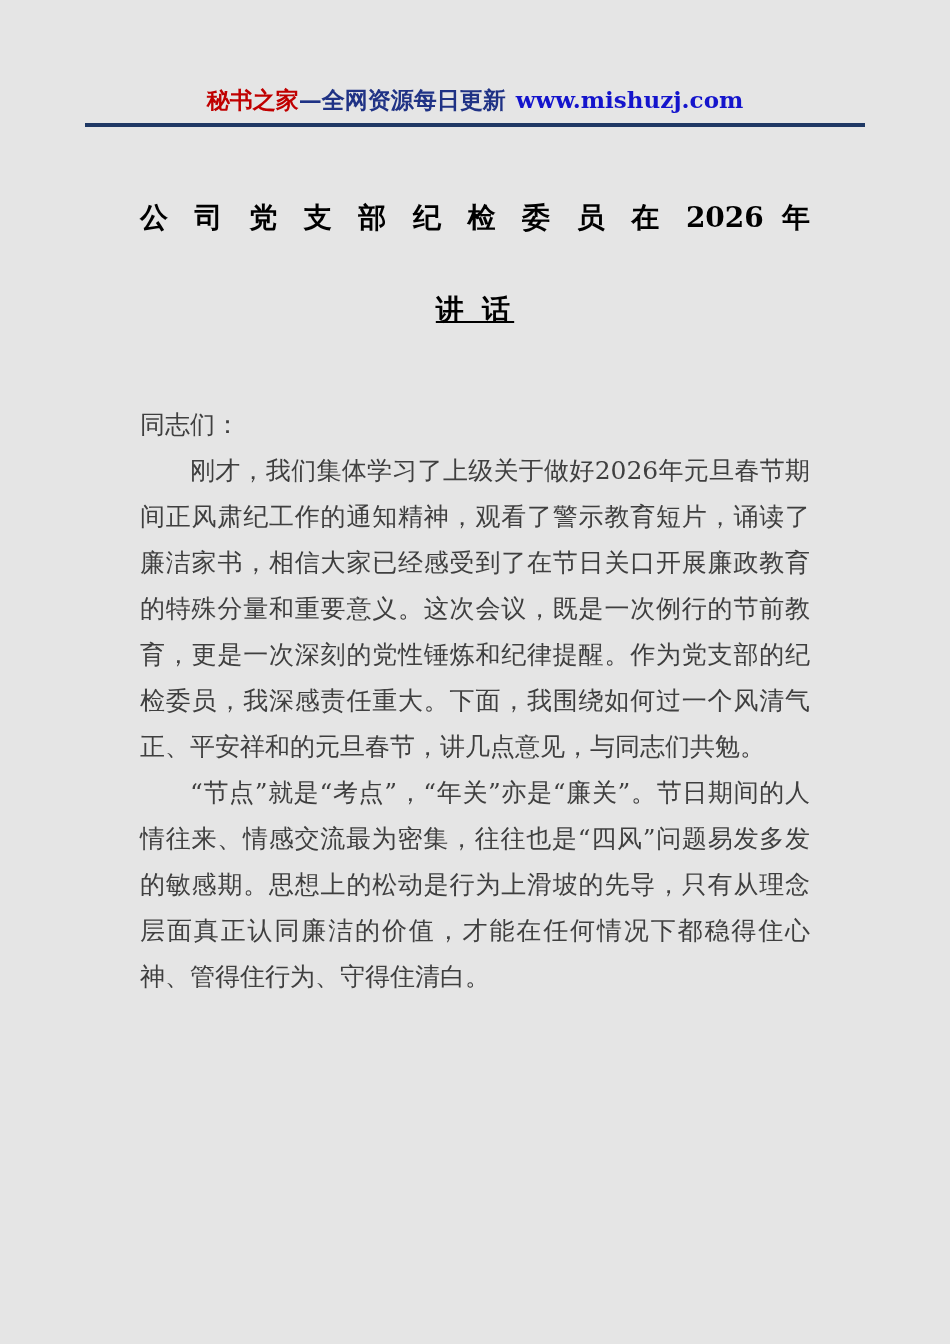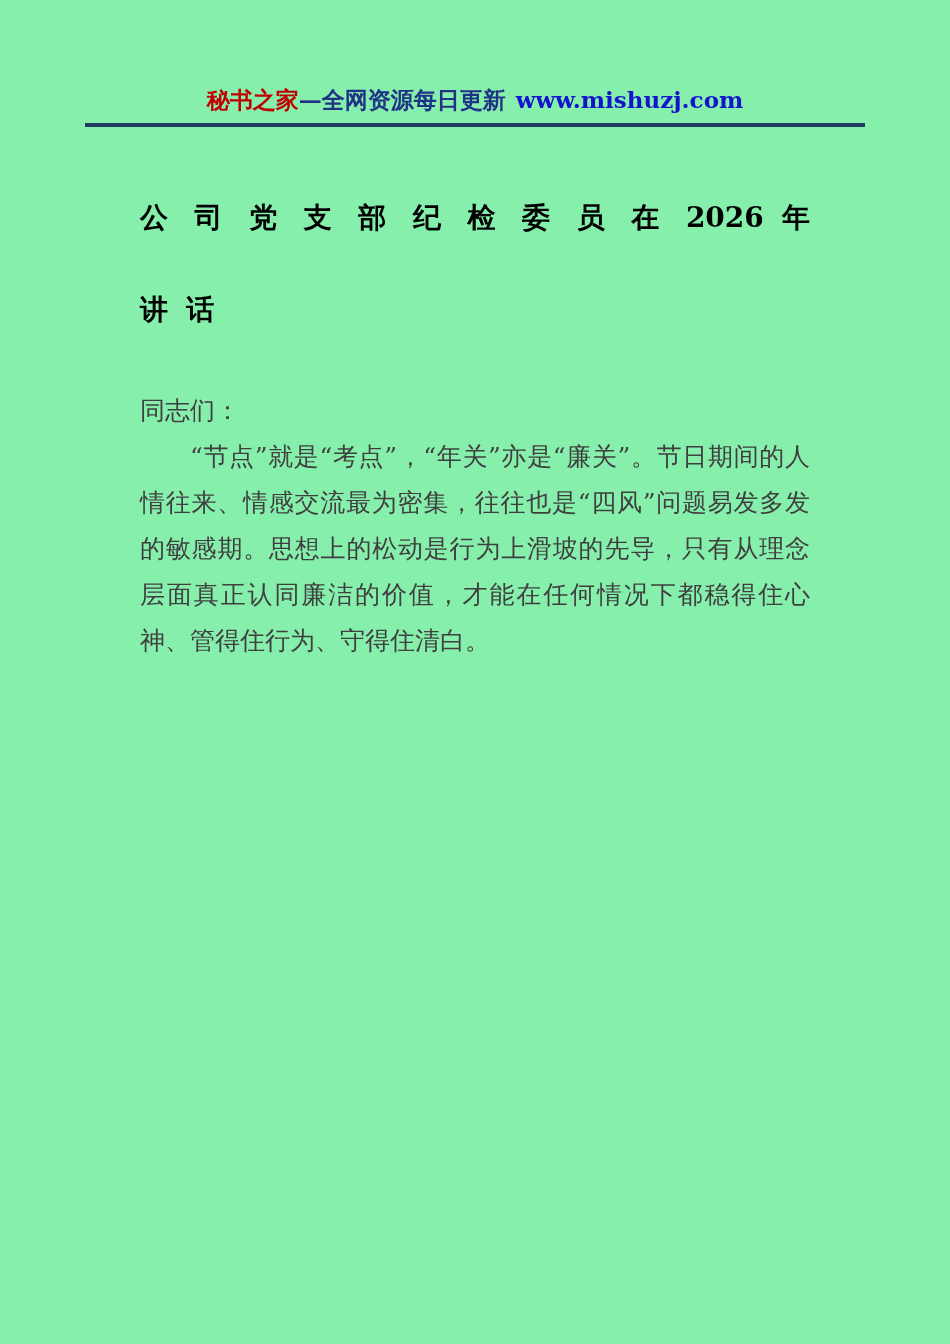--- a/index.html
+++ b/index.html
@@ -5,21 +5,21 @@
   html, body {
     margin: 0;
     padding: 0;
     background: #ffffff;
   }
   .page {
     position: relative;
     width: 950px;
     min-height: 1344px;
     margin: 0 auto;
-    background: #86efac;
+    background: #e5e5e5;
     box-sizing: border-box;
     font-family: "DejaVu Serif", "Liberation Serif", serif;
   }
   
   .site-header {
     padding-top: 86px;
     text-align: center;
     font-size: 23px;
     font-weight: bold;
     line-height: 28px;
@@ -40,25 +40,27 @@
     font-size: 28px;
     font-weight: bold;
     color: #000000;
     line-height: 92px;
   }
   .title-line.justify {
     text-align: justify;
     text-align-last: justify;
   }
   .title-line.center {
+    text-align: center;
     letter-spacing: 0.15em;
+    text-decoration: underline;
   }
   
   .doc-body {
-    margin: 32px 140px 0 140px;
+    margin: 46px 140px 0 140px;
     font-size: 25px;
     line-height: 46px;
     color: #3f3f3f;
     text-align: justify;
   }
   .doc-body p { margin: 0; }
   .para.indent { text-indent: 2em; }
   .salutation  { text-indent: 0; }
   .section-heading {
     text-indent: 2em;
@@ -77,16 +79,17 @@
     <div class="header-rule"></div>
   </header>
 
   <h1 class="doc-title">
     <div class="title-line justify">公 司 党 支 部 纪 检 委 员 在 2026 年</div>
     <div class="title-line center">讲 话</div>
   </h1>
 
   <main class="doc-body">
     <p class="salutation">同志们：</p>
+    <p class="para indent">刚才，我们集体学习了上级关于做好2026年元旦春节期间正风肃纪工作的通知精神，观看了警示教育短片，诵读了廉洁家书，相信大家已经感受到了在节日关口开展廉政教育的特殊分量和重要意义。这次会议，既是一次例行的节前教育，更是一次深刻的党性锤炼和纪律提醒。作为党支部的纪检委员，我深感责任重大。下面，我围绕如何过一个风清气正、平安祥和的元旦春节，讲几点意见，与同志们共勉。</p>
     <p class="para indent">“节点”就是“考点”，“年关”亦是“廉关”。节日期间的人情往来、情感交流最为密集，往往也是“四风”问题易发多发的敏感期。思想上的松动是行为上滑坡的先导，只有从理念层面真正认同廉洁的价值，才能在任何情况下都稳得住心神、管得住行为、守得住清白。</p>
   </main>
 
 </div>
 
 </body></html>

